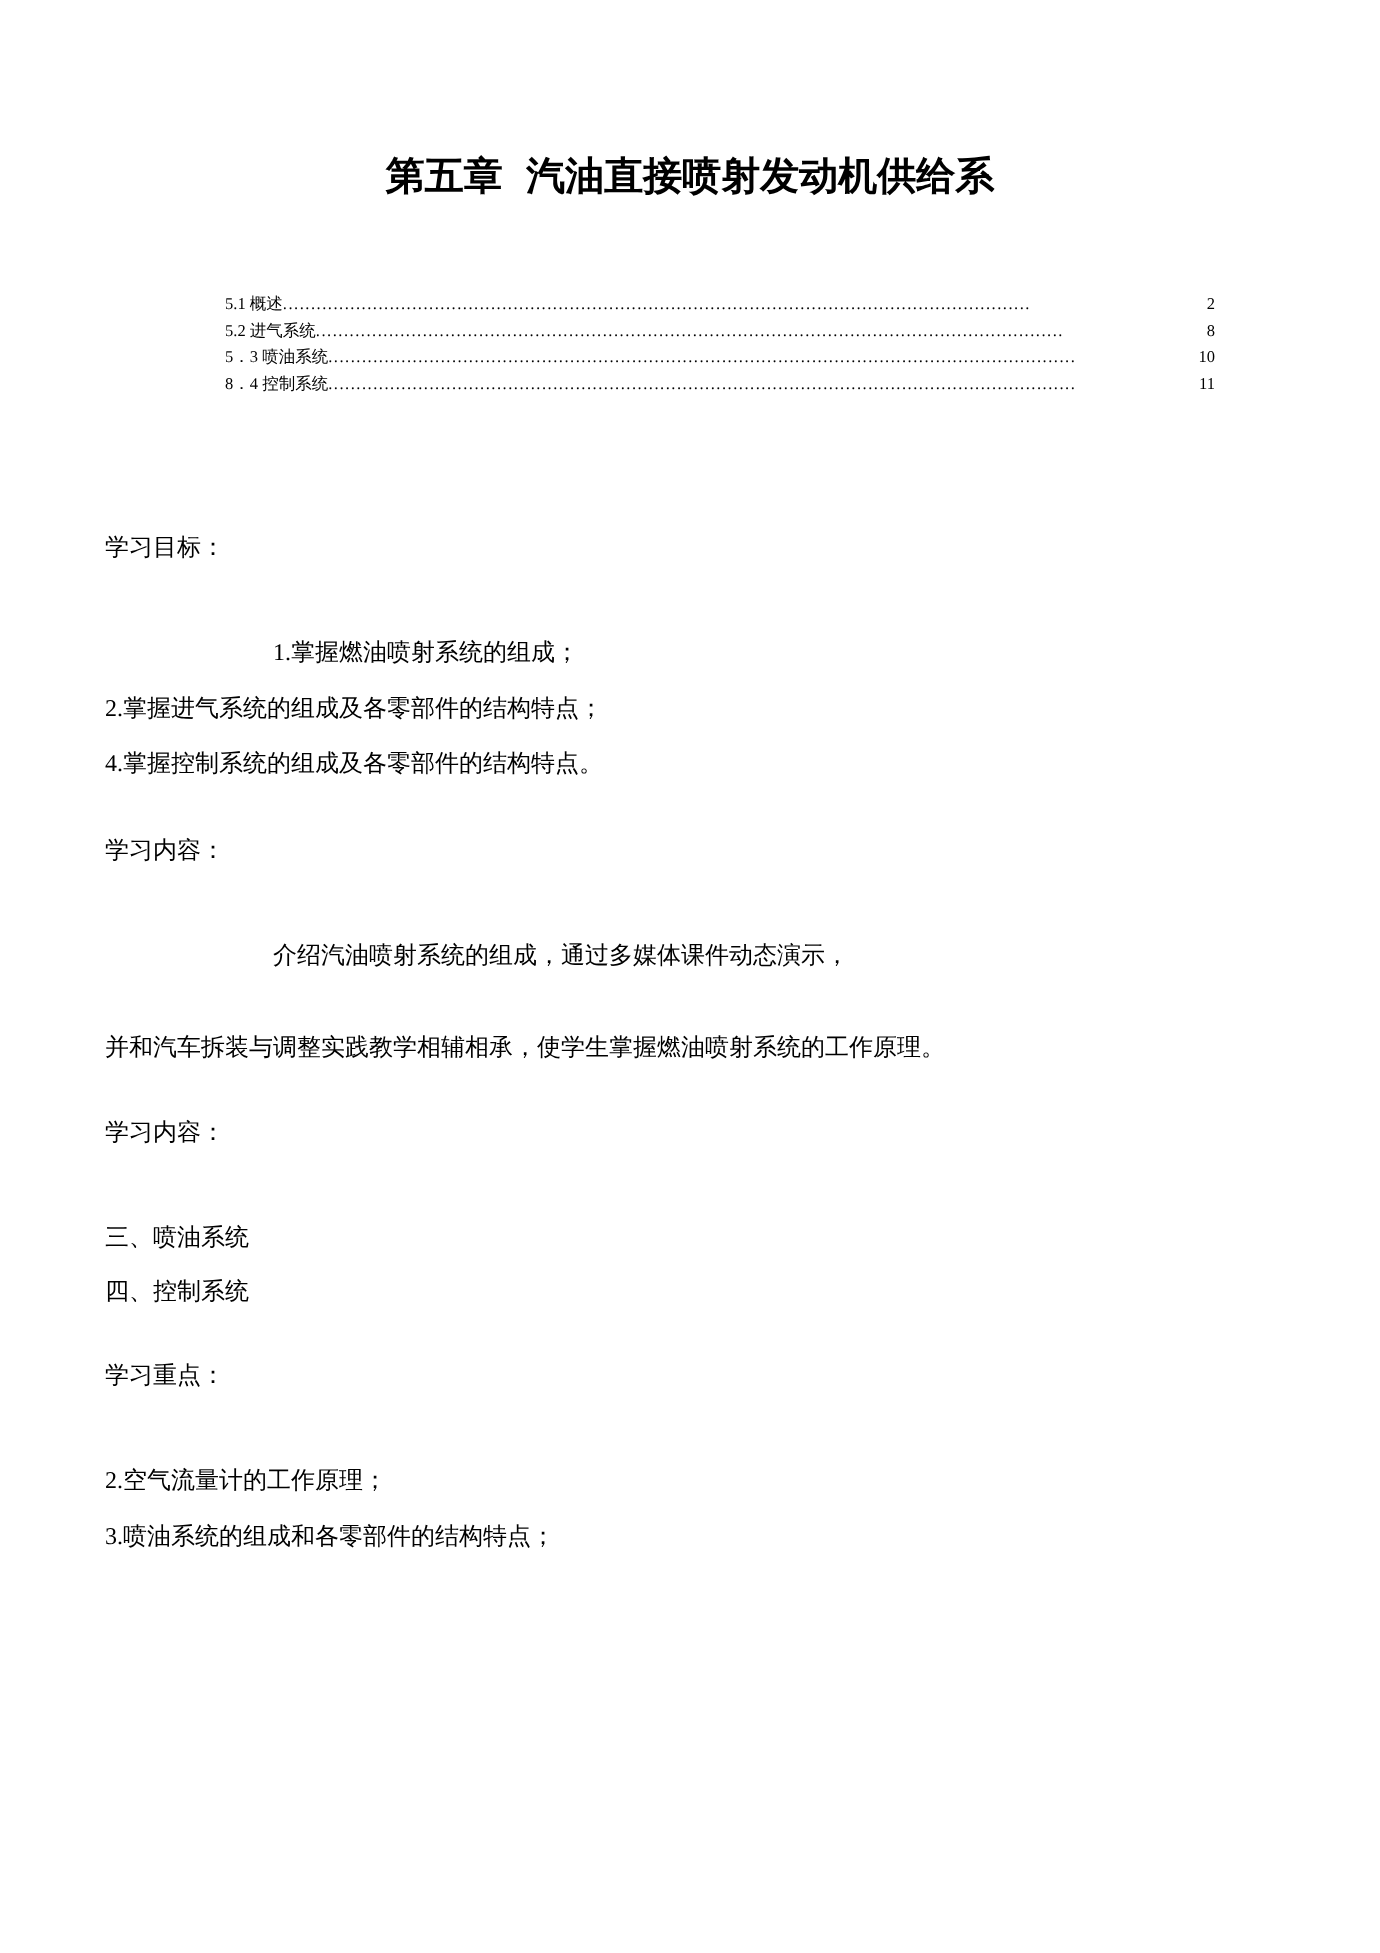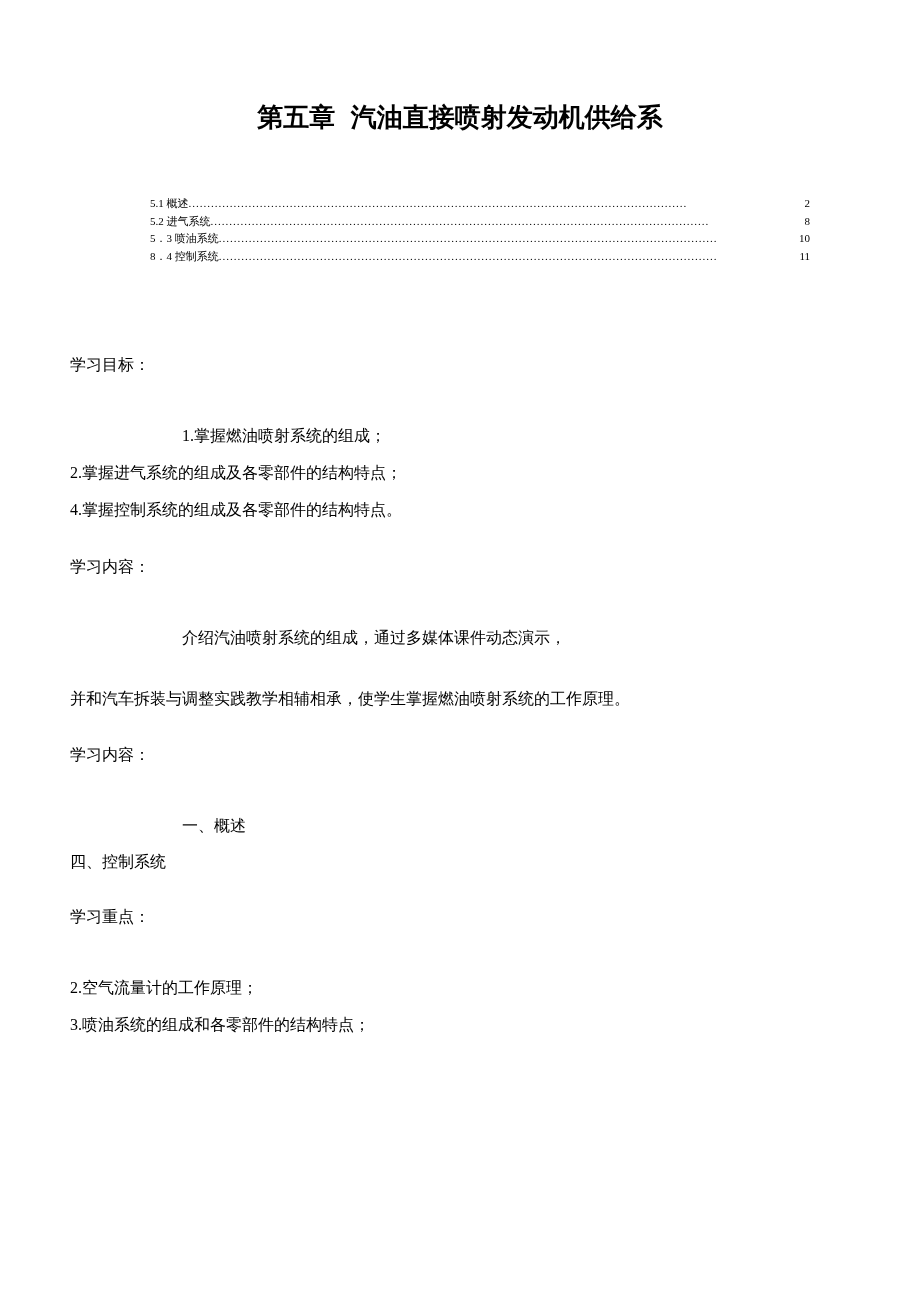--- a/index.html
+++ b/index.html
@@ -94,21 +94,21 @@
   <div class="list-item">2.掌握进气系统的组成及各零部件的结构特点；</div>
   <div class="list-item">4.掌握控制系统的组成及各零部件的结构特点。</div>
 </div>
 
 <div class="section-head">学习内容：</div>
 <div class="para indent-first">介绍汽油喷射系统的组成，通过多媒体课件动态演示，</div>
 <div class="para" style="margin-top:24px;">并和汽车拆装与调整实践教学相辅相承，使学生掌握燃油喷射系统的工作原理。</div>
 
 <div class="section-head">学习内容：</div>
 <div class="content-list">
-  <div class="list-item indent-first">一、概述</div>
+  <div class="list-item">三、喷油系统</div>
   <div class="list-item">四、控制系统</div>
 </div>
 
 <div class="section-head">学习重点：</div>
 <div>
   <div class="list-item">2.空气流量计的工作原理；</div>
   <div class="list-item">3.喷油系统的组成和各零部件的结构特点；</div>
 </div>
 
 </body></html>

